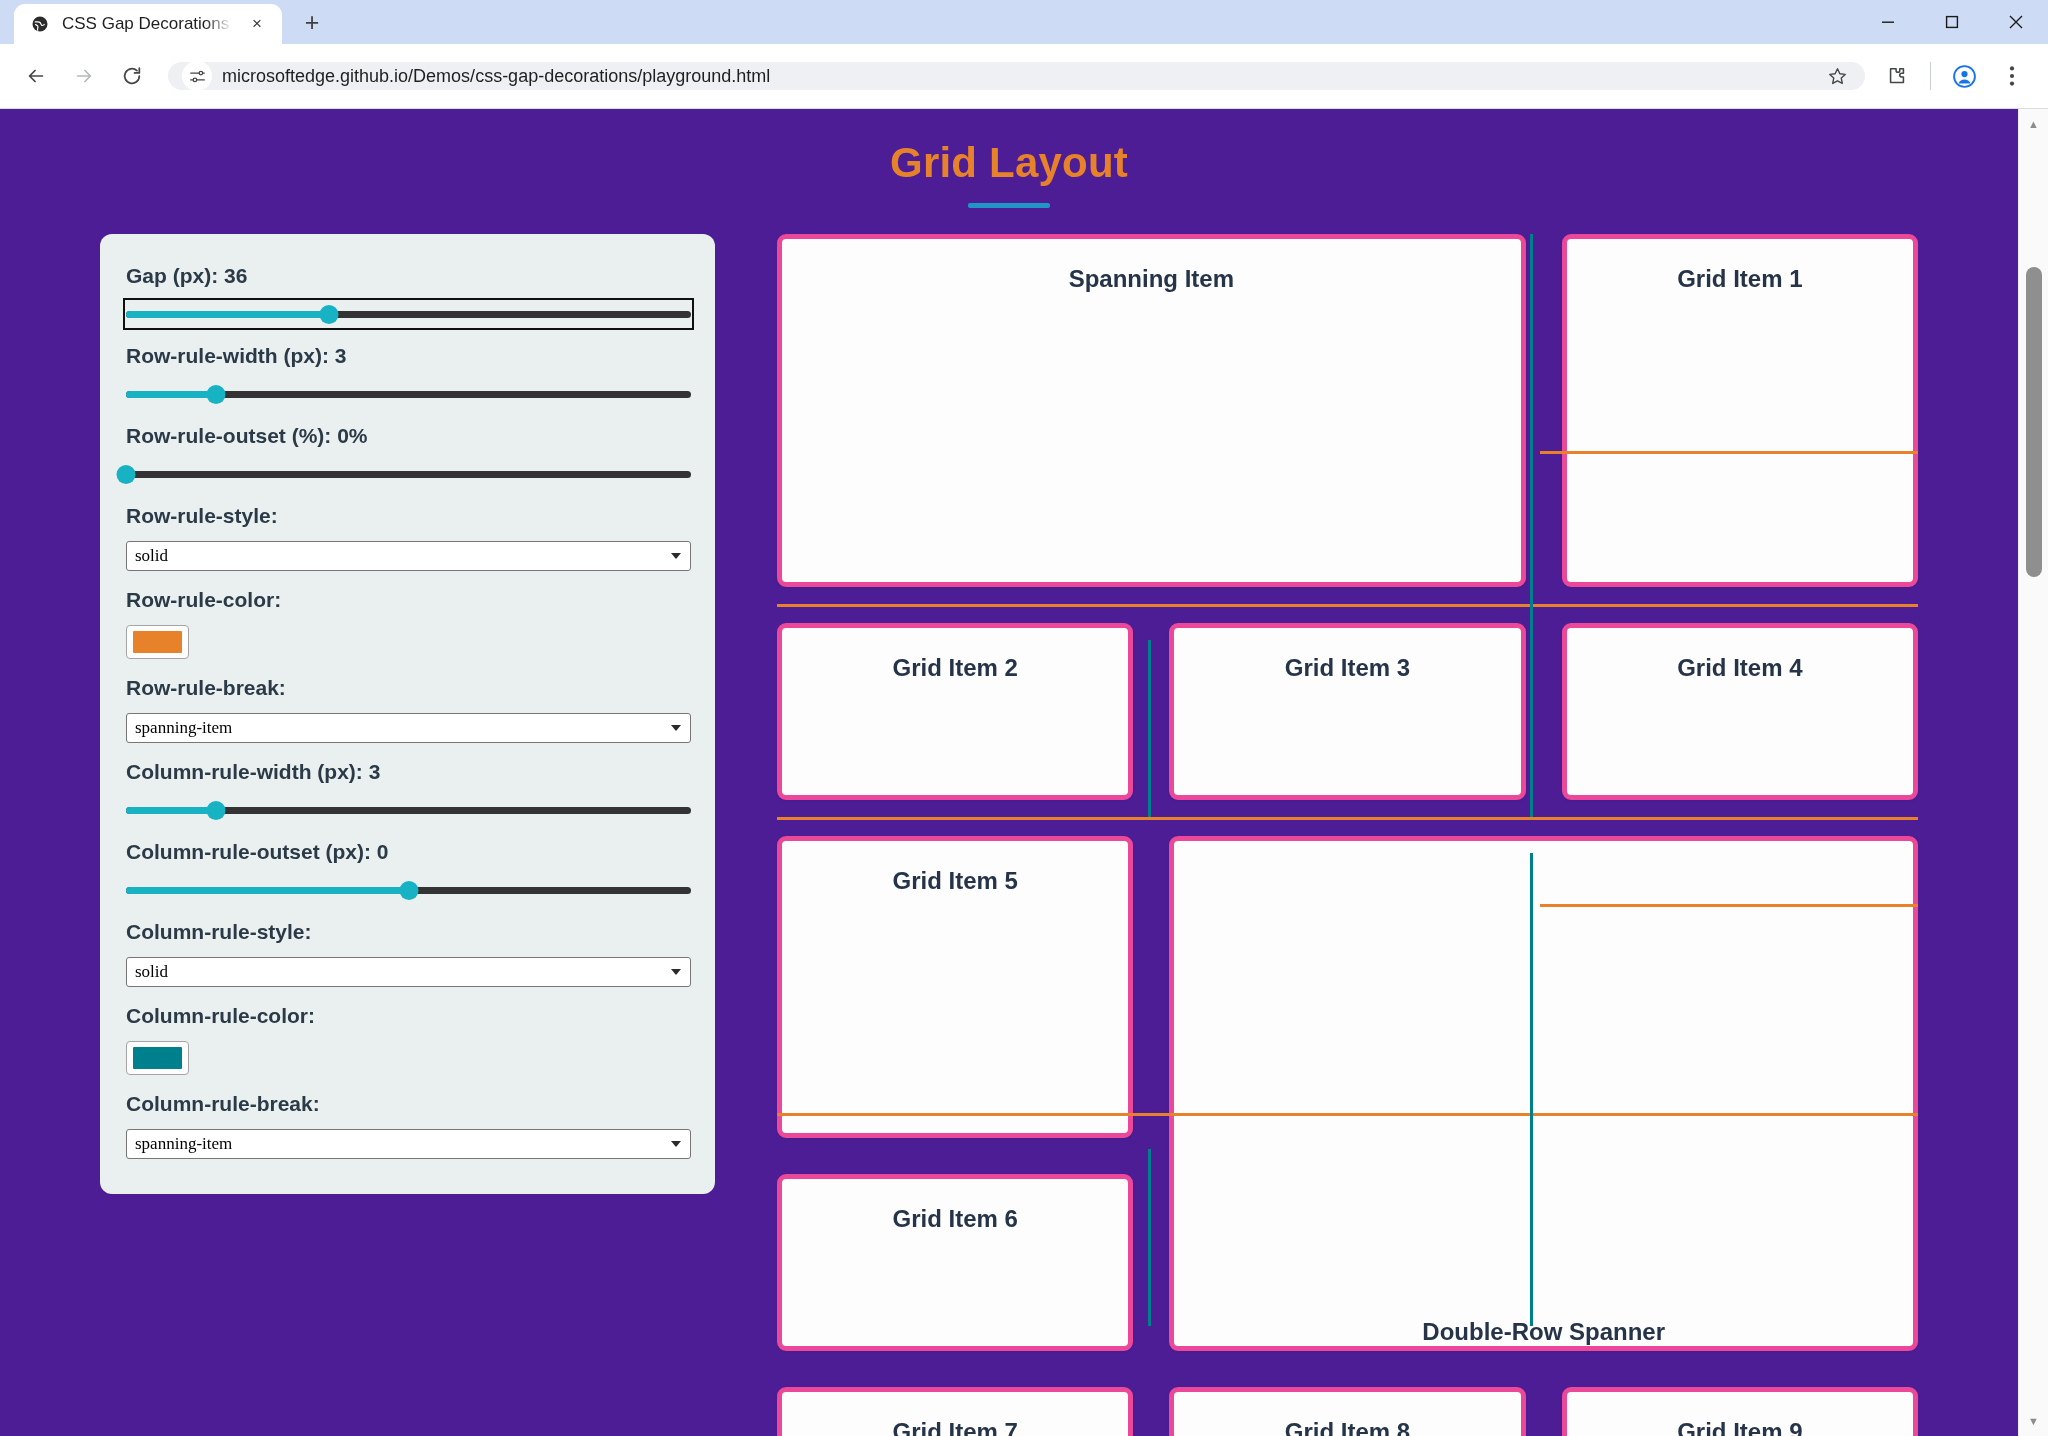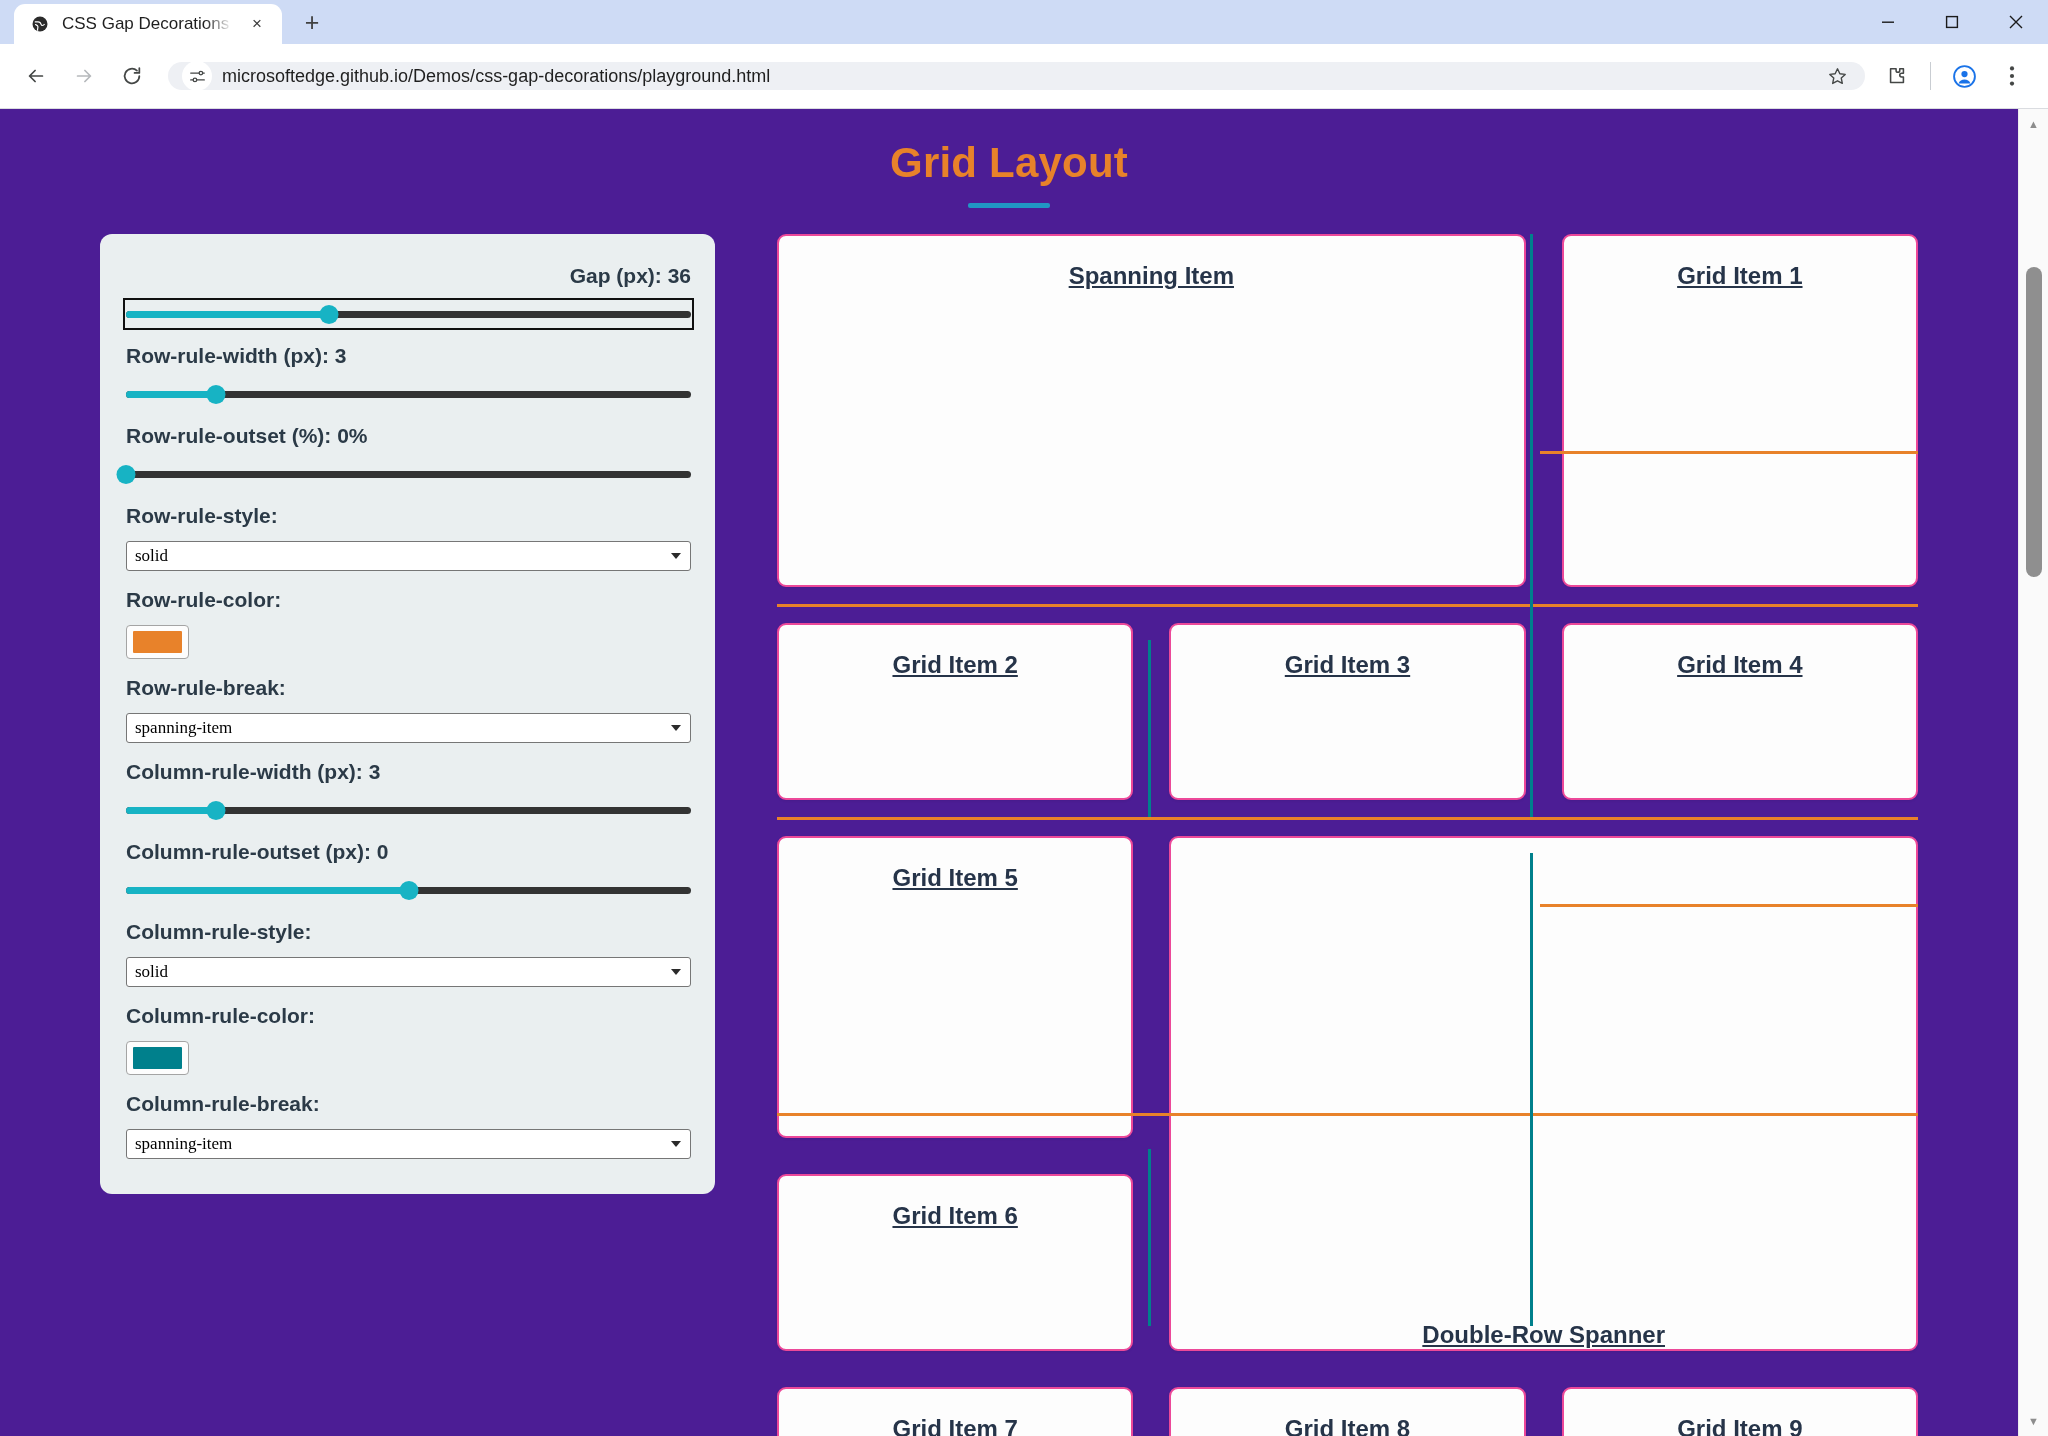--- a/index.html
+++ b/index.html
@@ -208,21 +208,21 @@
   }
   .ctrl-group { margin-bottom: 5px; }
   .ctrl-label {
     font-size: 21px;
     font-weight: 700;
     color: #2b3a47;
     margin-bottom: 13px;
     margin-top: 17px;
     display: block;
   }
-  .ctrl-group:first-child .ctrl-label { margin-top: 0; text-align: right; }
+  .ctrl-group:first-child .ctrl-label { margin-top: 0; }
 
   
   .slider {
     position: relative;
     height: 26px;
     width: 100%;
     display: flex;
     align-items: center;
   }
   .slider.focused {
@@ -290,30 +290,29 @@
   .grid-demo {
     flex: 1;
     position: relative;
     display: grid;
     grid-template-columns: 1fr 1fr 1fr;
     grid-template-rows: 353px 177px 302px 177px;
     gap: 36px;
   }
   .gcard {
     background: #fdfdfd;
-    border: 2px solid #ec4899;
+    border: 5px solid #ec4899;
     border-radius: 9px;
     box-shadow: 0 1px 3px rgba(0,0,0,.07);
     display: flex;
     justify-content: center;
     padding-top: 26px;
     font-size: 24px;
     font-weight: 700;
     color: #263449;
-    text-decoration: underline;
   }
   .span-2col { grid-column: span 2; }
   .span-2row { grid-row: span 2; align-items: flex-end; }
 
   
   .rule-h {
     position: absolute;
     height: 3px;
     background: #E8822A;
   }

